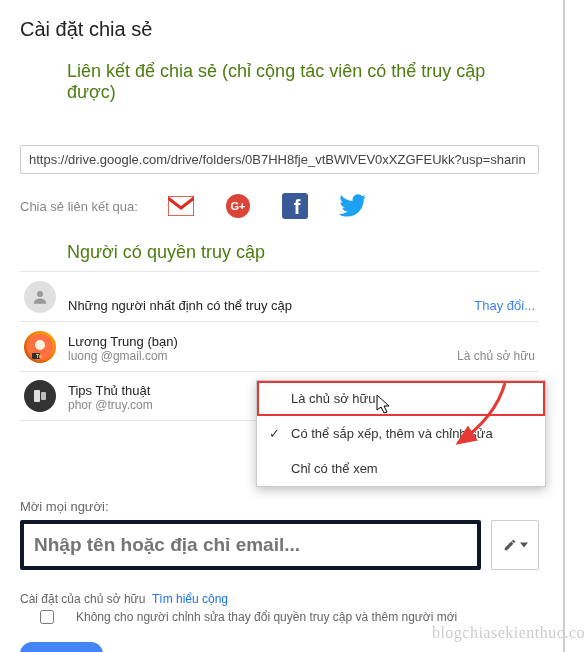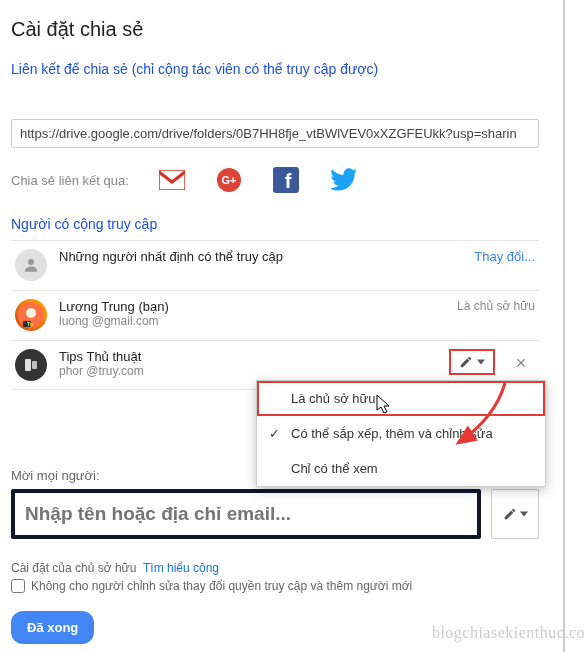--- a/index.html
+++ b/index.html
@@ -7,36 +7,37 @@
     font-family: Arial, sans-serif;
     font-size: 13px;
     color: #333;
     background: #fff;
     width: 585px;
     height: 652px;
     position: relative;
     overflow: hidden;
   }
   .dialog {
-    padding: 18px 24px 18px 11px;
+    padding: 18px 24px 18px 20px;
     width: 565px;
     border-right: 2px solid #ccc;
     height: 100%;
     position: relative;
   }
   h1 {
     font-size: 20px;
     font-weight: normal;
     color: #222;
     margin-bottom: 20px;
   }
   .section-label {
-    font-size: 14px;
-    color: #1d4ed8;
+    font-size: 18px;
+    color: #4d7c0f;
     margin-bottom: 6px;
+    margin-left: 47px;
   }
   .link-input {
     width: 100%;
     padding: 6px 8px;
     border: 1px solid #ccc;
     border-radius: 2px;
     font-size: 13px;
     color: #444;
     margin-bottom: 18px;
     margin-top: 36px;
@@ -52,21 +53,21 @@
     width: 28px;
     height: 28px;
     display: flex;
     align-items: center;
     justify-content: center;
     cursor: pointer;
   }
   .access-list { margin-top: 8px; }
   .row {
     display: flex;
-    align-items: flex-start;
+    align-items: flex-end;
     padding: 8px 4px;
     border-top: 1px solid #e5e5e5;
     min-height: 50px;
     gap: 12px;
     position: relative;
   }
   .row:last-child { border-bottom: 1px solid #e5e5e5; }
   .avatar {
     width: 32px; height: 32px;
     border-radius: 50%;
@@ -156,21 +157,21 @@
     border-radius: 2px;
     width: 48px;
     display: flex;
     align-items: center;
     justify-content: center;
     gap: 3px;
     cursor: pointer;
   }
   .owner-settings { margin-top: 22px; font-size: 12px; color: #666; }
   .owner-settings a { color: #1a73e8; text-decoration: none; cursor: pointer; }
-  .checkbox-row { display: flex; align-items: center; gap: 6px; margin-top: 4px; }
+  .checkbox-row { display: flex; align-items: center; gap: 22px; margin-top: 4px; margin-left: 20px; }
   .checkbox-row input { width: 14px; height: 14px; }
   .done-btn {
     margin-top: 18px;
     background: #4285f4;
     color: #fff;
     border: none;
     padding: 9px 16px;
     font-size: 13px;
     font-weight: bold;
     border-radius: 12px;
@@ -216,21 +217,21 @@
           <text x="15" y="21" text-anchor="middle" fill="#fff" font-size="20" font-weight="bold" font-family="Arial">f</text>
         </svg>
     </span>
     <span class="share-icon">
       <svg width="28" height="24" viewBox="0 0 28 24">
           <path d="M28 3c-1 .5-2 .8-3 .9 1-.7 1.9-1.7 2.3-3-1 .6-2.1 1-3.3 1.3C23 1 21.6.3 20 .3c-3 0-5.5 2.5-5.5 5.6 0 .4 0 .8.1 1.2C10 6.8 5.9 4.6 3.1 1.2c-.5.8-.7 1.8-.7 2.8 0 1.9 1 3.7 2.5 4.7-.9 0-1.7-.3-2.5-.7v.1c0 2.7 1.9 5 4.5 5.5-.5.1-1 .2-1.5.2-.4 0-.7 0-1.1-.1.7 2.2 2.8 3.8 5.2 3.9-1.9 1.5-4.3 2.4-6.9 2.4-.4 0-.9 0-1.3-.1C2.8 21.6 5.8 22.6 9 22.6c10.8 0 16.7-9 16.7-16.7v-.8c1.1-.8 2.1-1.9 2.3-2.1z" fill="#1da1f2"></path>
         </svg>
     </span>
   </div>
 
-  <div class="section-label">Người có cộng truy cập</div>
+  <div class="section-label">Người có quyền truy cập</div>
 
   <div class="access-list">
 
     <div class="row">
       <div class="avatar generic">
         <svg width="18" height="18" viewBox="0 0 24 24" fill="#999">
             <circle cx="12" cy="8" r="4"></circle>
             <path d="M4 20c0-4 4-6 8-6s8 2 8 6v1H4z"></path>
           </svg>
       </div>

